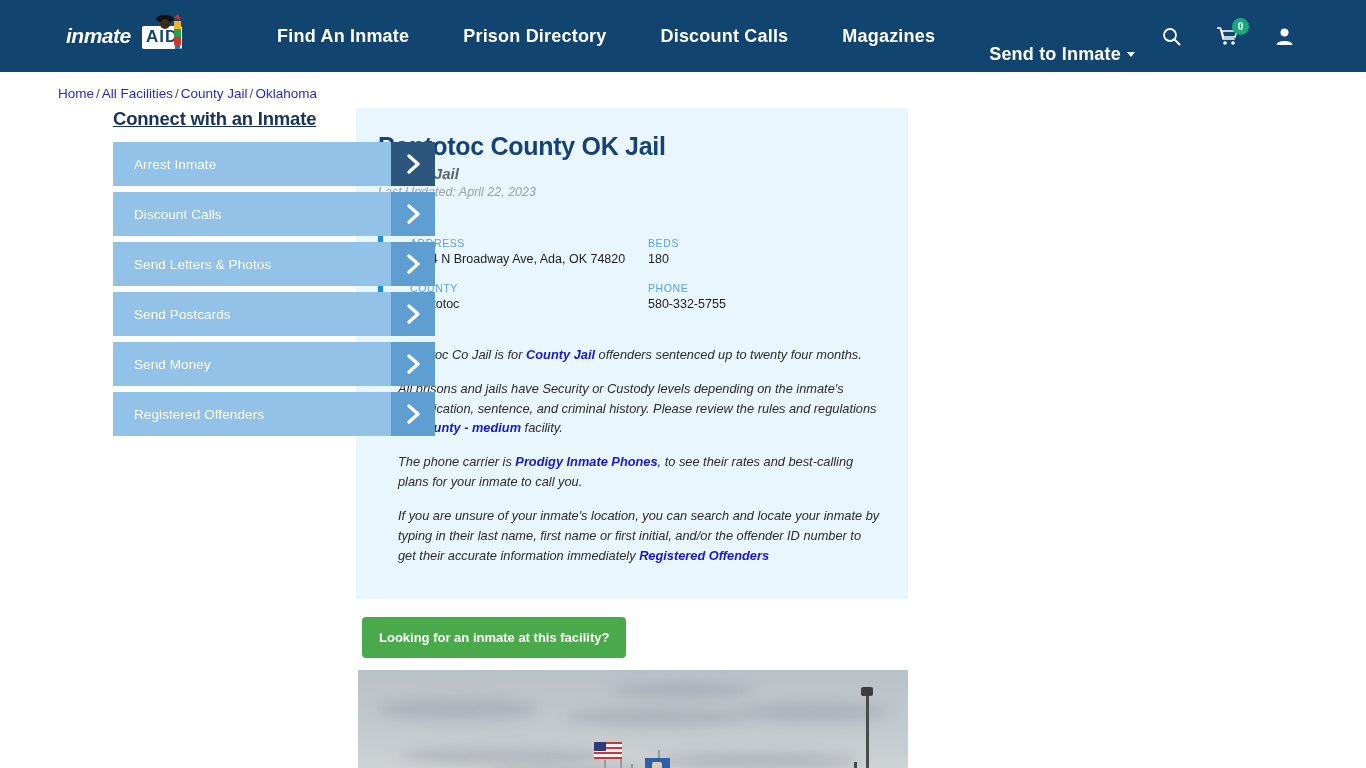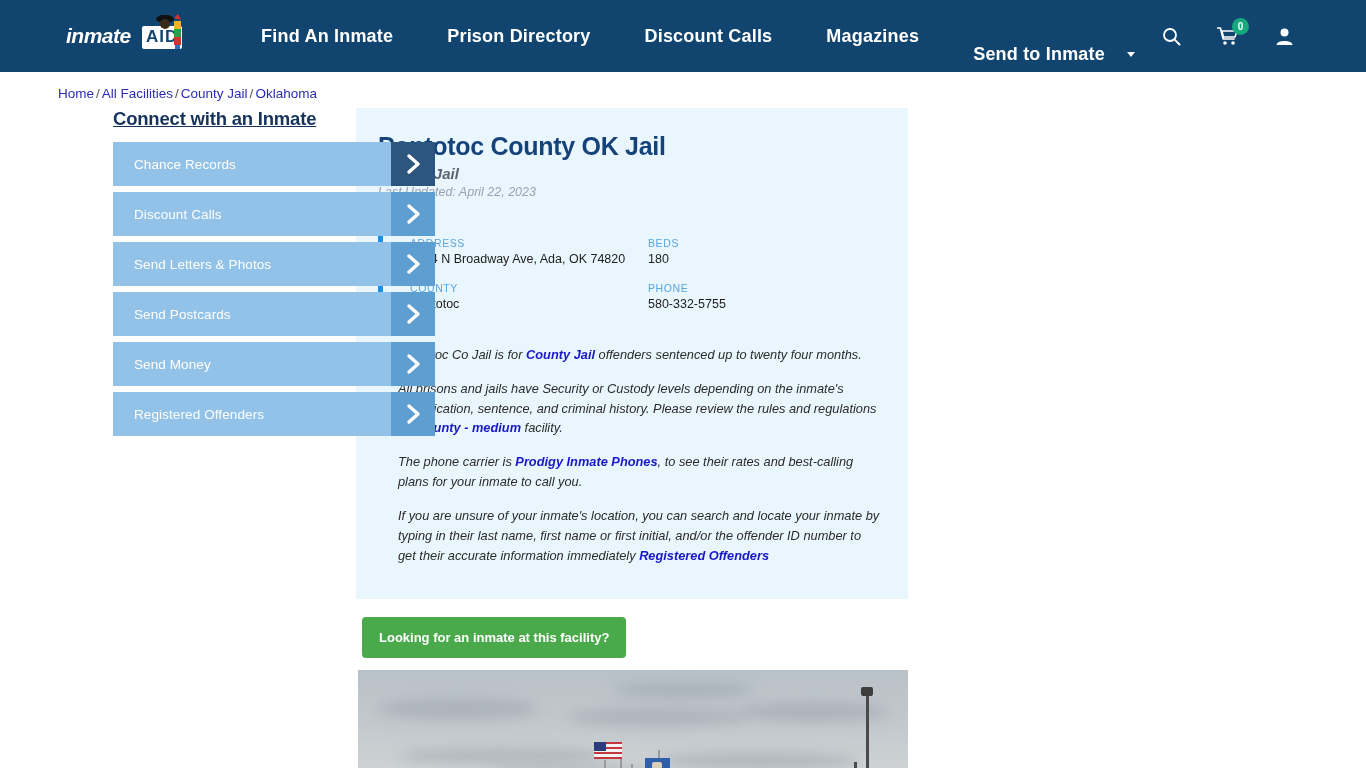--- a/index.html
+++ b/index.html
@@ -61,21 +61,21 @@
   }
   .nav-item {
     color: #ffffff;
     font-size: 18px;
     font-weight: 700;
     padding: 0 27px;
     white-space: nowrap;
     cursor: pointer;
     letter-spacing: 0.2px;
   }
-  .nav-item.dropdown { display: flex; align-items: center; gap: 22px; margin-top: 36px; }
+  .nav-item.dropdown { display: flex; align-items: center; gap: 6px; margin-top: 36px; }
   .caret {
     width: 0; height: 0;
     border-left: 4.5px solid transparent;
     border-right: 4.5px solid transparent;
     border-top: 5px solid #ffffff;
     display: inline-block;
   }
 
   .header-icons {
     display: flex;
@@ -429,21 +429,21 @@
   <div class="breadcrumb">
     <a href="#">Home</a><span class="sep">/</span><a href="#">All Facilities</a><span class="sep">/</span><a href="#">County Jail</a><span class="sep">/</span><a href="#">Oklahoma</a>
   </div>
 
   <div class="content-wrap">
 
     <aside class="sidebar">
       <div class="sidebar-title">Connect with an Inmate</div>
 
       <div class="side-item active">
-        <span class="label">Chance Records</span>
+        <span class="label">Arrest Inmate</span>
         <span class="chev">
           <svg width="17" height="22" viewBox="0 0 17 22">
               <polyline points="4,3 13,11 4,19" fill="none" stroke="#fff" stroke-width="3.4" stroke-linecap="round" stroke-linejoin="round"></polyline>
             </svg>
         </span>
       </div>
 
       <div class="side-item">
         <span class="label">Discount Calls</span>
         <span class="chev">

